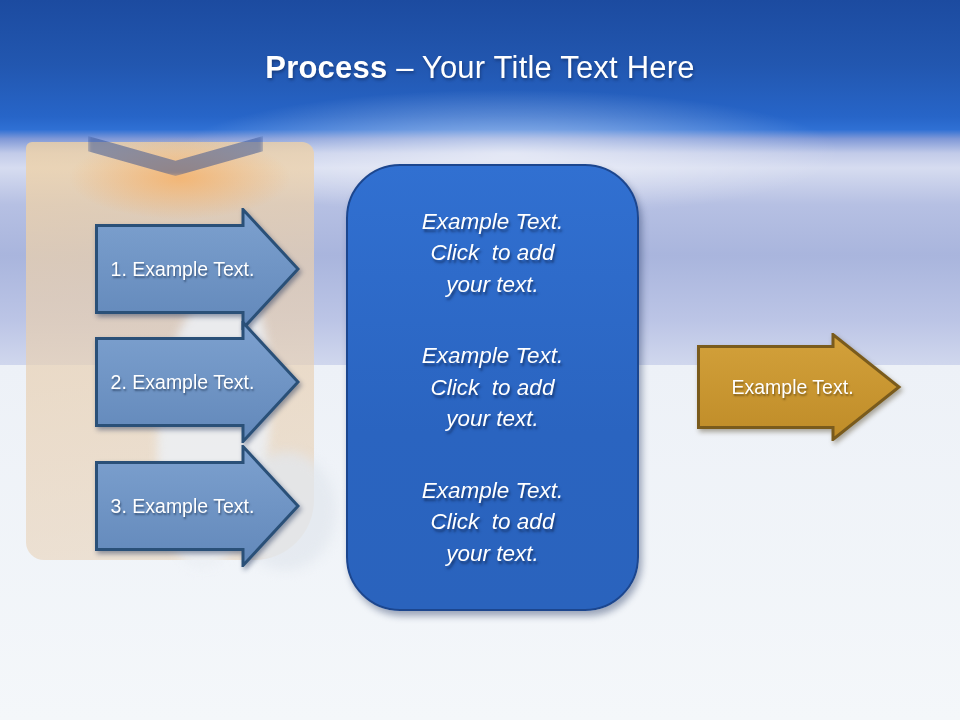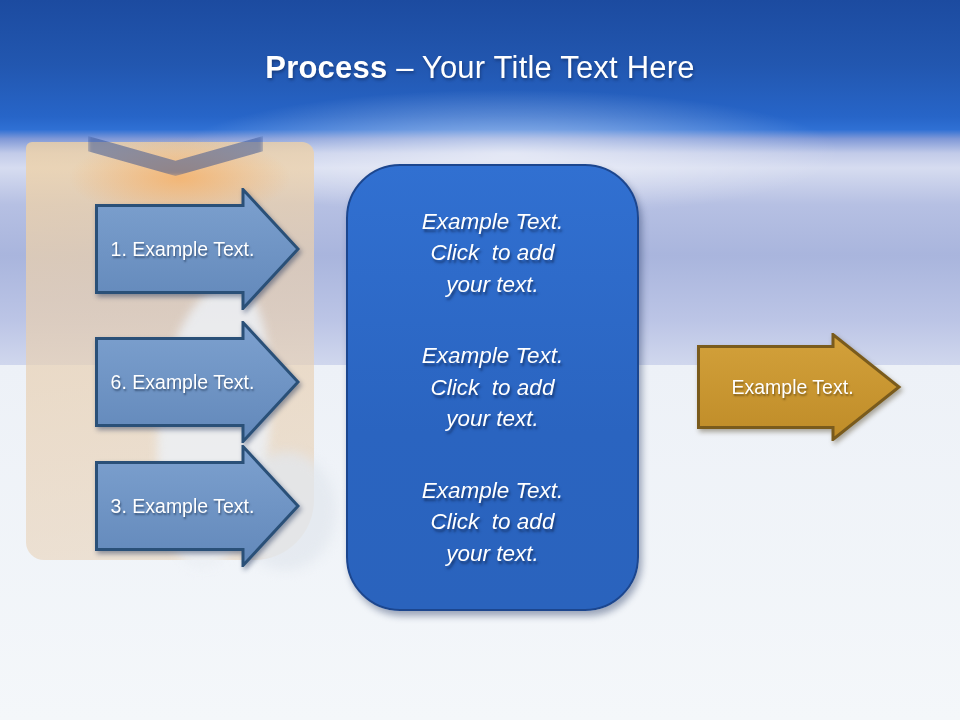--- a/index.html
+++ b/index.html
@@ -58,21 +58,21 @@
   .t-rest{font-weight:400;white-space:pre-wrap;}
   
   .step{position:absolute;left:95px;width:205px;height:122px;}
   .step svg{position:absolute;left:0;top:0;filter:drop-shadow(2.5px 3.5px 2.5px rgba(25,45,85,0.45));}
   .step .lbl{
     position:absolute;left:0;top:0;right:30px;bottom:0;
     display:flex;align-items:center;justify-content:center;
     color:#fff;font-size:19.5px;
     text-shadow:1px 2px 2px rgba(20,40,70,0.55);
   }
-  .step1{top:188px}.step2{top:321px}.step3{top:445px}
+  .step1{top:208px}.step2{top:321px}.step3{top:445px}
   
   .panel{
     position:absolute;left:346px;top:164px;width:293px;height:447px;
     box-sizing:border-box;
     background:linear-gradient(180deg,#3170d1,#2a64c0 60%,#2a63bd);
     border:2.5px solid #1c468e;border-radius:54px;
     box-shadow:3px 5px 7px rgba(25,45,90,0.4);
     display:flex;flex-direction:column;justify-content:center;gap:40px;
     padding:10px 14px;
   }
@@ -124,21 +124,21 @@
   <div class="step step2">
     <svg width="205" height="122" viewBox="0 0 205 122">
       <defs>
         <linearGradient id="ga2" x1="0" y1="0" x2="0" y2="1">
           <stop offset="0" stop-color="#7da1cf"></stop>
             <stop offset="1" stop-color="#6288ba"></stop>
         </linearGradient>
       </defs>
       <polygon points="1.5,17.5 148,17.5 148,1.5 203,61 148,120.5 148,104.5 1.5,104.5" fill="url(#ga2)" stroke="#2a5078" stroke-width="3"></polygon>
     </svg>
-    <span class="lbl">6. Example Text.</span>
+    <span class="lbl">2. Example Text.</span>
   </div>
 
   <div class="step step3">
     <svg width="205" height="122" viewBox="0 0 205 122">
       <defs>
         <linearGradient id="ga3" x1="0" y1="0" x2="0" y2="1">
           <stop offset="0" stop-color="#7da1cf"></stop>
             <stop offset="1" stop-color="#6288ba"></stop>
         </linearGradient>
       </defs>

